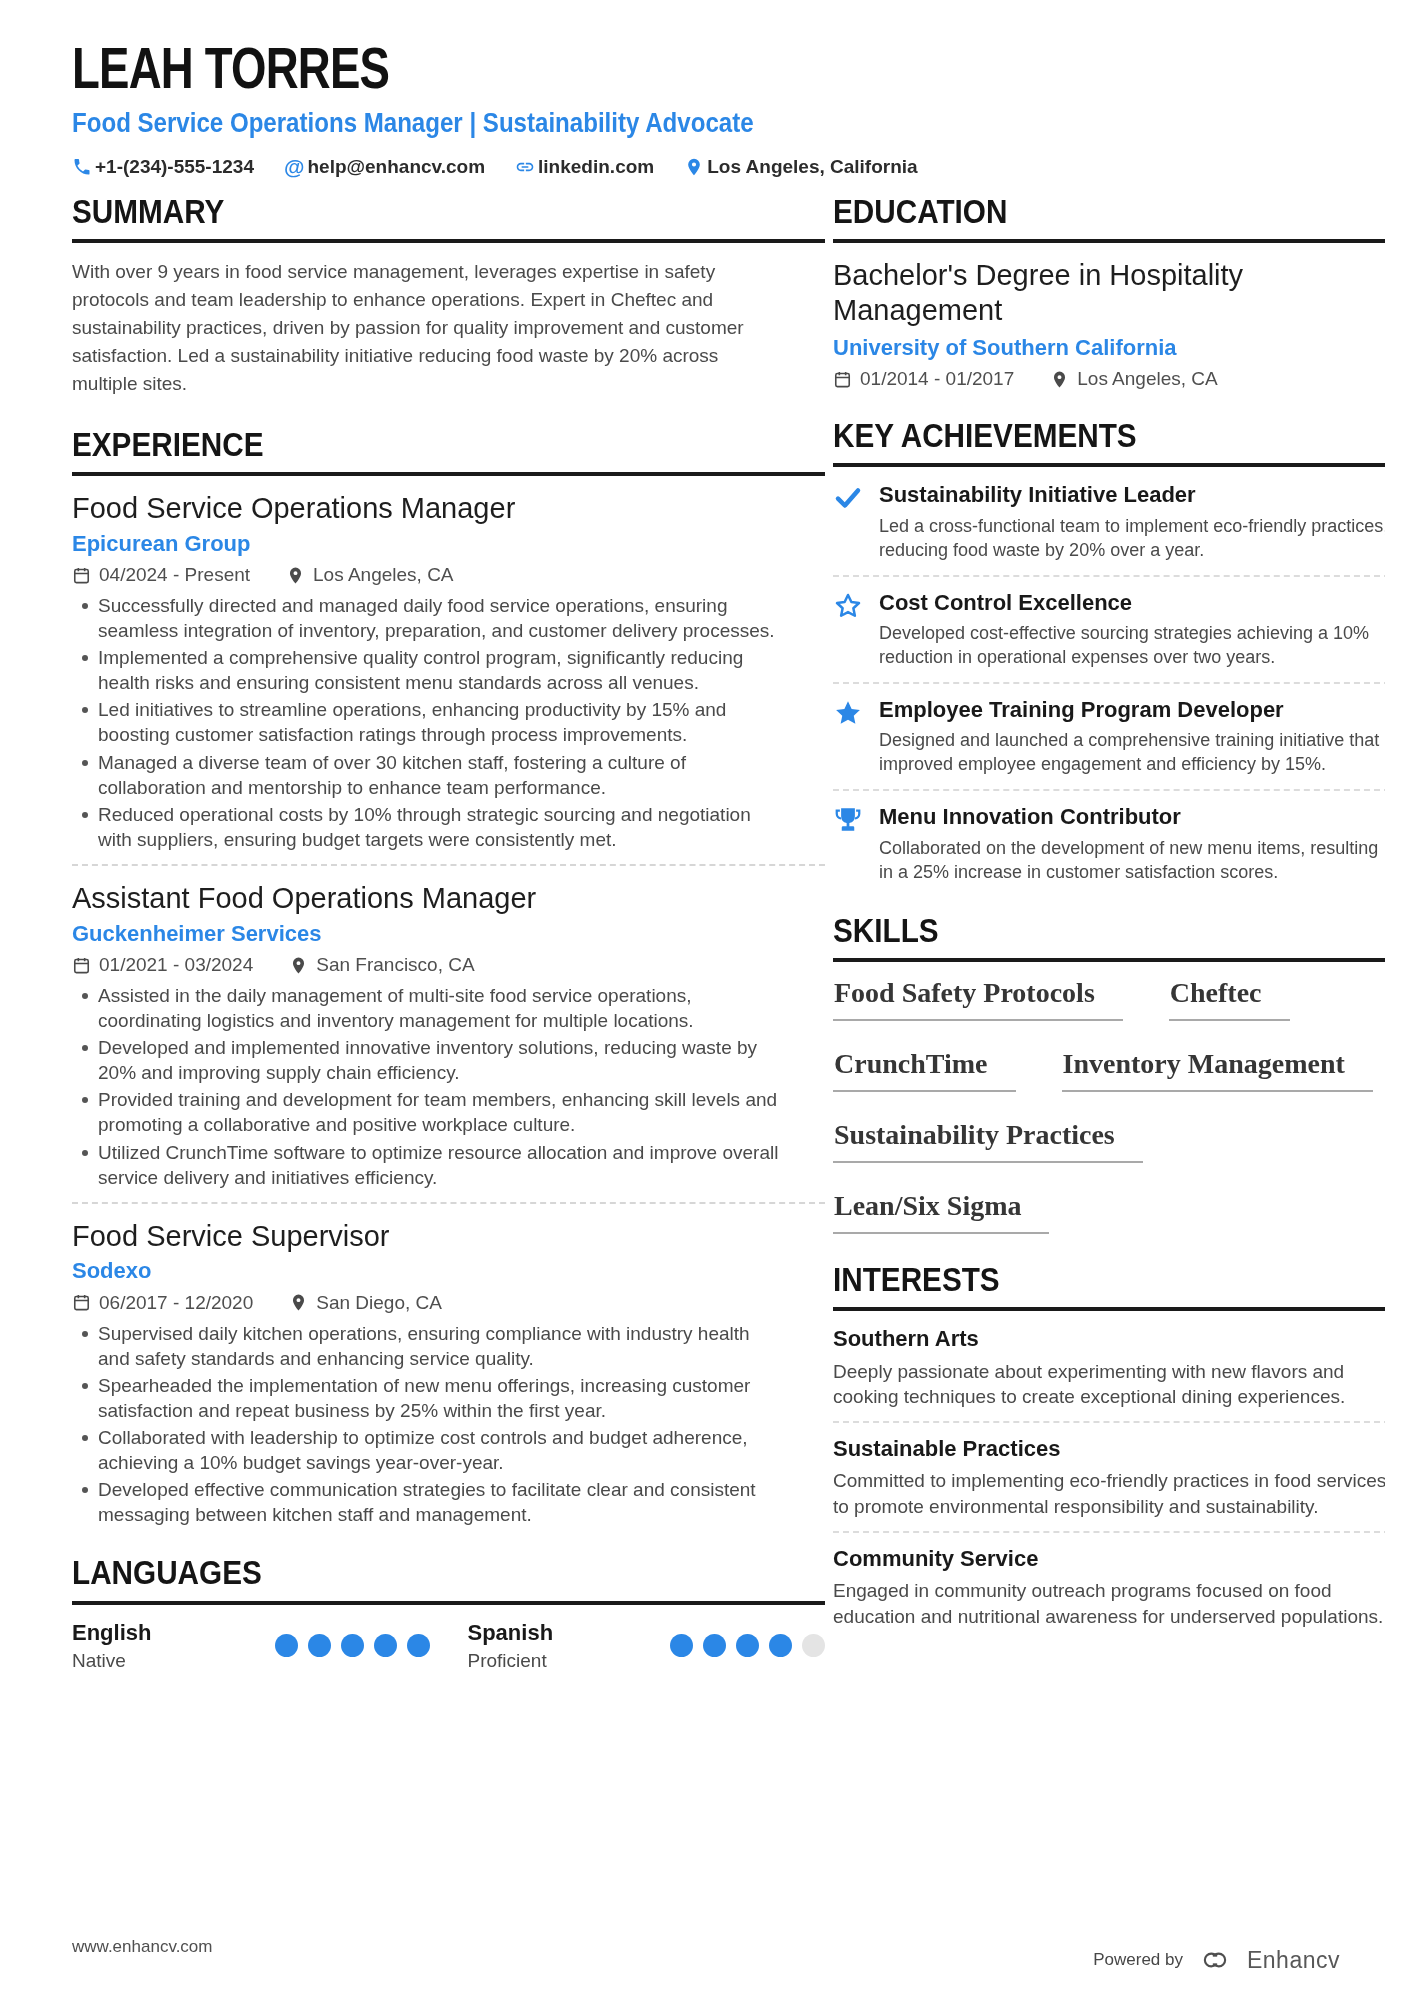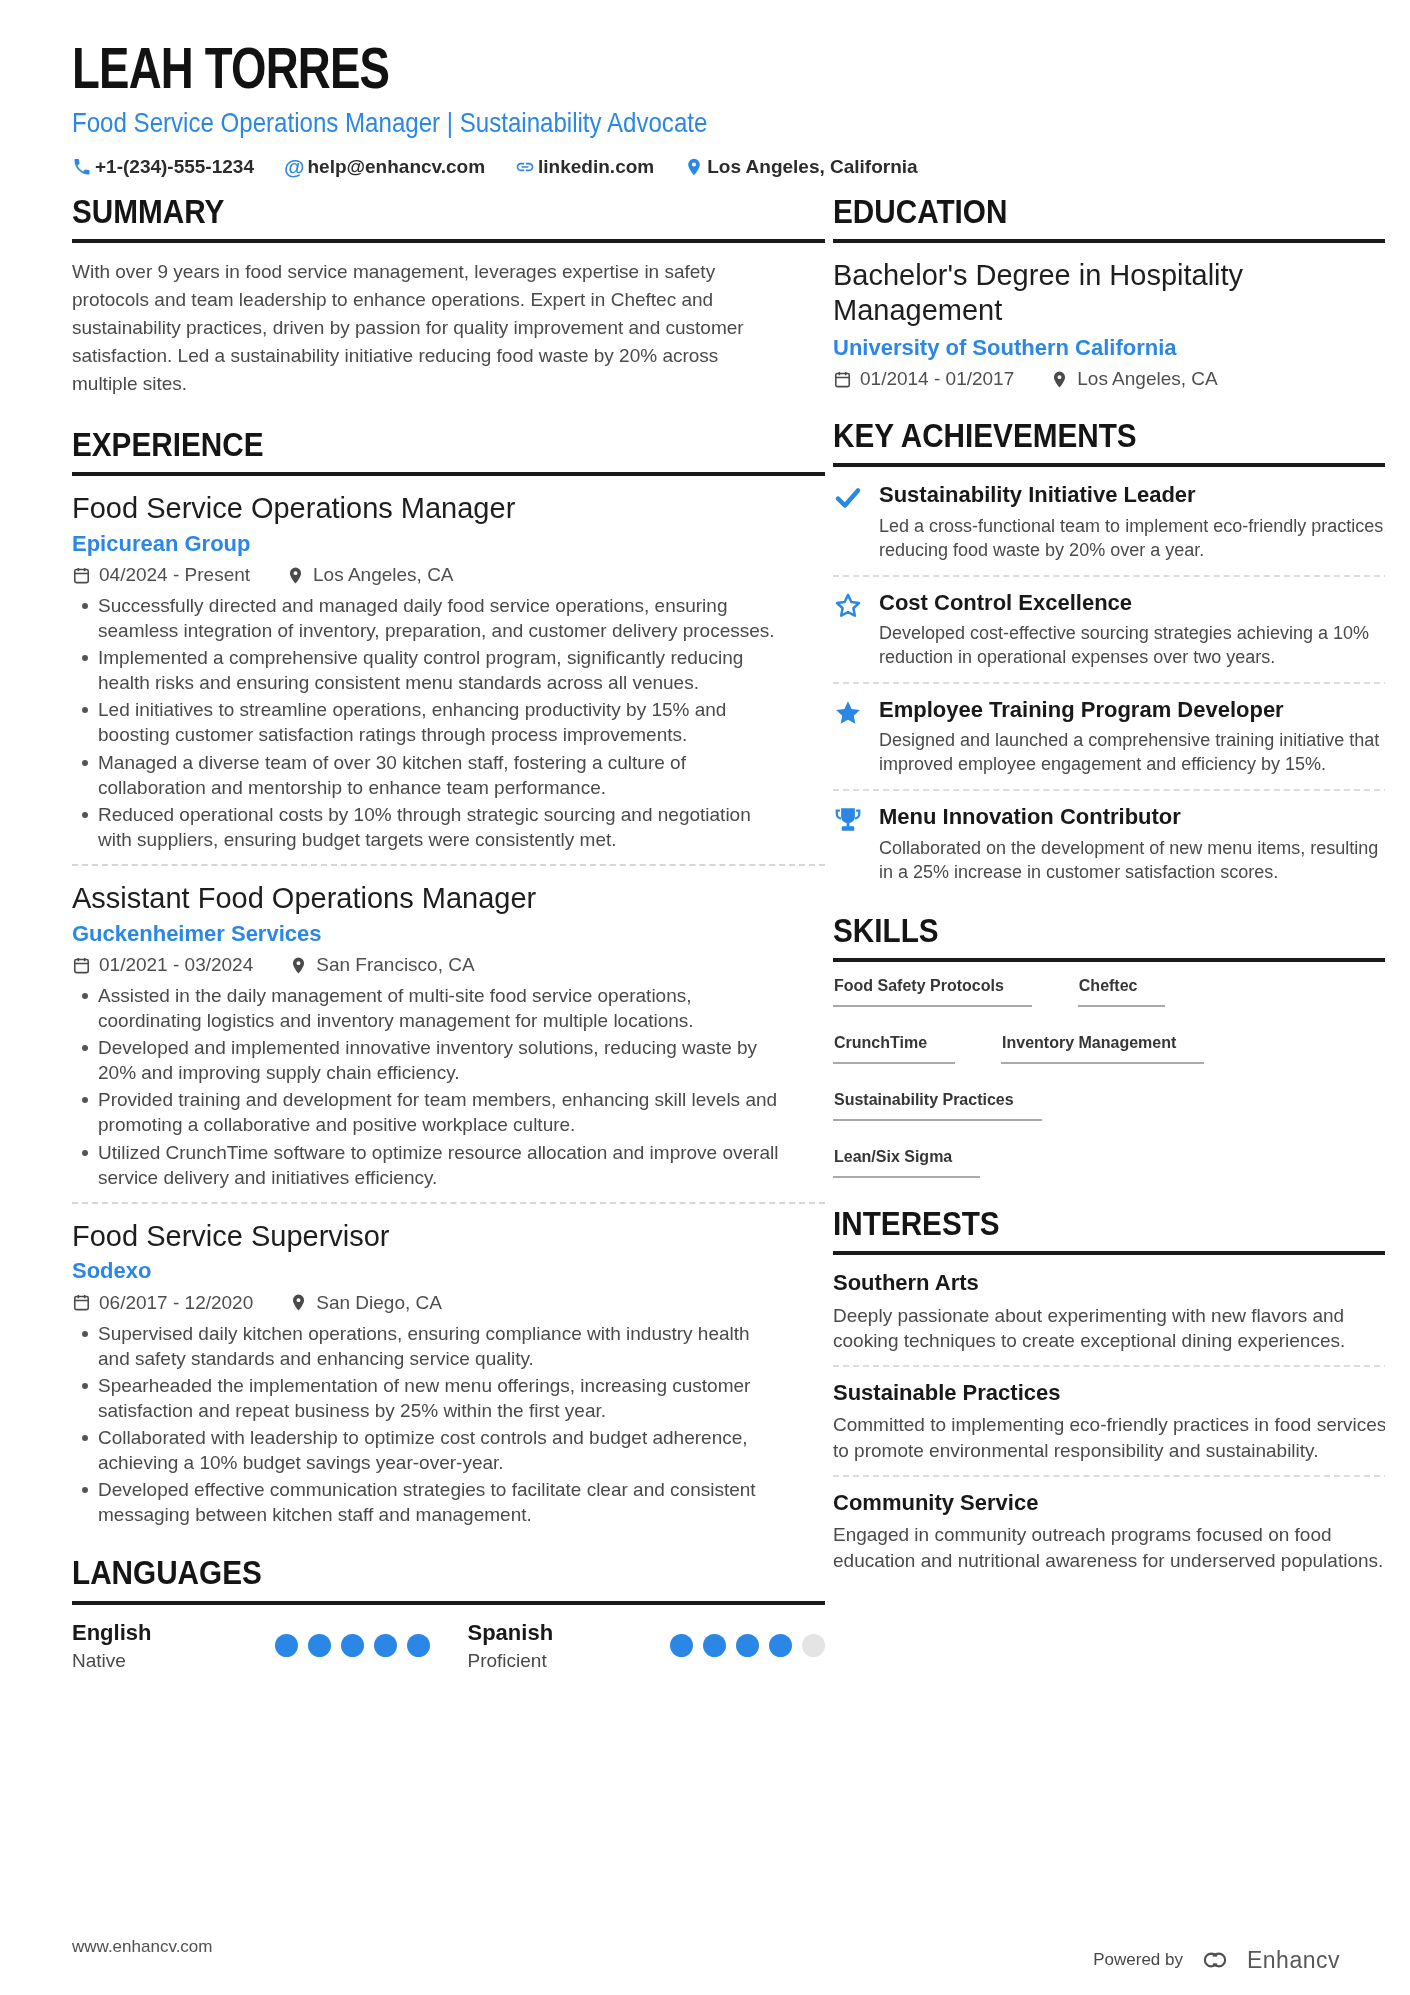--- a/index.html
+++ b/index.html
@@ -12,21 +12,21 @@
     padding:38px 45px 0 47px;
     font-family:"Liberation Sans", sans-serif;
     color:#1b1b1b;
     overflow:hidden;
   }
   
   .name{margin:0;font-size:57px;font-weight:bold;color:#121212;line-height:1.08;letter-spacing:-1px;}
   .squeeze{display:inline-block;transform:scaleX(0.80);transform-origin:0 50%;white-space:nowrap;}
   .squeeze-sub{display:inline-block;transform:scaleX(0.86);transform-origin:0 50%;white-space:nowrap;}
   .squeeze-h{display:inline-block;transform:scaleX(0.90);transform-origin:0 50%;white-space:nowrap;}
-  .subtitle{margin:7px 0 0 0;font-size:28px;font-weight:normal;color:#2b87e6;line-height:1.15;}
+  .subtitle{margin:7px 0 0 0;font-size:28px;font-weight:bold;color:#2b87e6;line-height:1.15;}
   .contact-row{display:flex;align-items:center;gap:30px;margin-top:17px;font-size:19px;font-weight:bold;color:#2c2c2c;}
   .c-item{display:flex;align-items:center;gap:3px;}
   .c-item .ic{width:20px;height:20px;color:#2b87e6;flex:none;}
   .at-glyph{font-size:21px;font-weight:bold;color:#2b87e6;line-height:1;}
   
   .cols{display:flex;gap:8px;margin-top:16px;}
   .col-left{width:753px;flex:none;}
   .col-right{width:557px;flex:none;margin-left:auto;}
   
   .section{margin-bottom:28px;}
@@ -55,21 +55,21 @@
   
   .degree{margin:0 0 6px 0;font-size:29px;font-weight:normal;color:#1e1e1e;line-height:1.22;}
   
   .ach{display:flex;align-items:flex-start;gap:15px;}
   .ach-ic{width:31px;flex:none;color:#2b87e6;padding-top:1px;}
   .ach-ic svg{width:30px;height:30px;}
   .ach-title{margin:0 0 6px 0;font-size:22px;font-weight:bold;color:#191919;line-height:1.2;}
   .ach-text{margin:0;font-size:18px;color:#4a4a4a;line-height:1.33;}
   
   .skill-row{display:flex;gap:46px;margin-bottom:27px;}
-  .skill{font-size:16px;font-weight:bold;color:#363636;padding:0 28px 10px 1px;border-bottom:2px solid #a9a9a9;}
+  .skill{font-size:28px;font-weight:bold;color:#363636;padding:0 28px 10px 1px;border-bottom:2px solid #a9a9a9;font-family:Liberation Serif, serif;}
   
   .int-title{margin:0 0 6px 0;font-size:22px;font-weight:bold;color:#191919;line-height:1.2;}
   .int-text{margin:0;font-size:19px;color:#4a4a4a;line-height:1.33;}
   .dash-light{border:none;border-top:2px dashed #dcdcdc;margin:12px 0 13px 0;}
   
   .footer-left{position:absolute;left:47px;bottom:38px;font-size:17px;color:#4f4f4f;}
   .footer-right{position:absolute;right:45px;bottom:20px;display:flex;align-items:center;gap:12px;color:#4f4f4f;}
   .powered{font-size:17px;color:#474747;}
   .logo-mark{width:40px;height:30px;color:#4f4f4f;}
   .brand{font-size:23px;color:#585858;letter-spacing:0.5px;}

